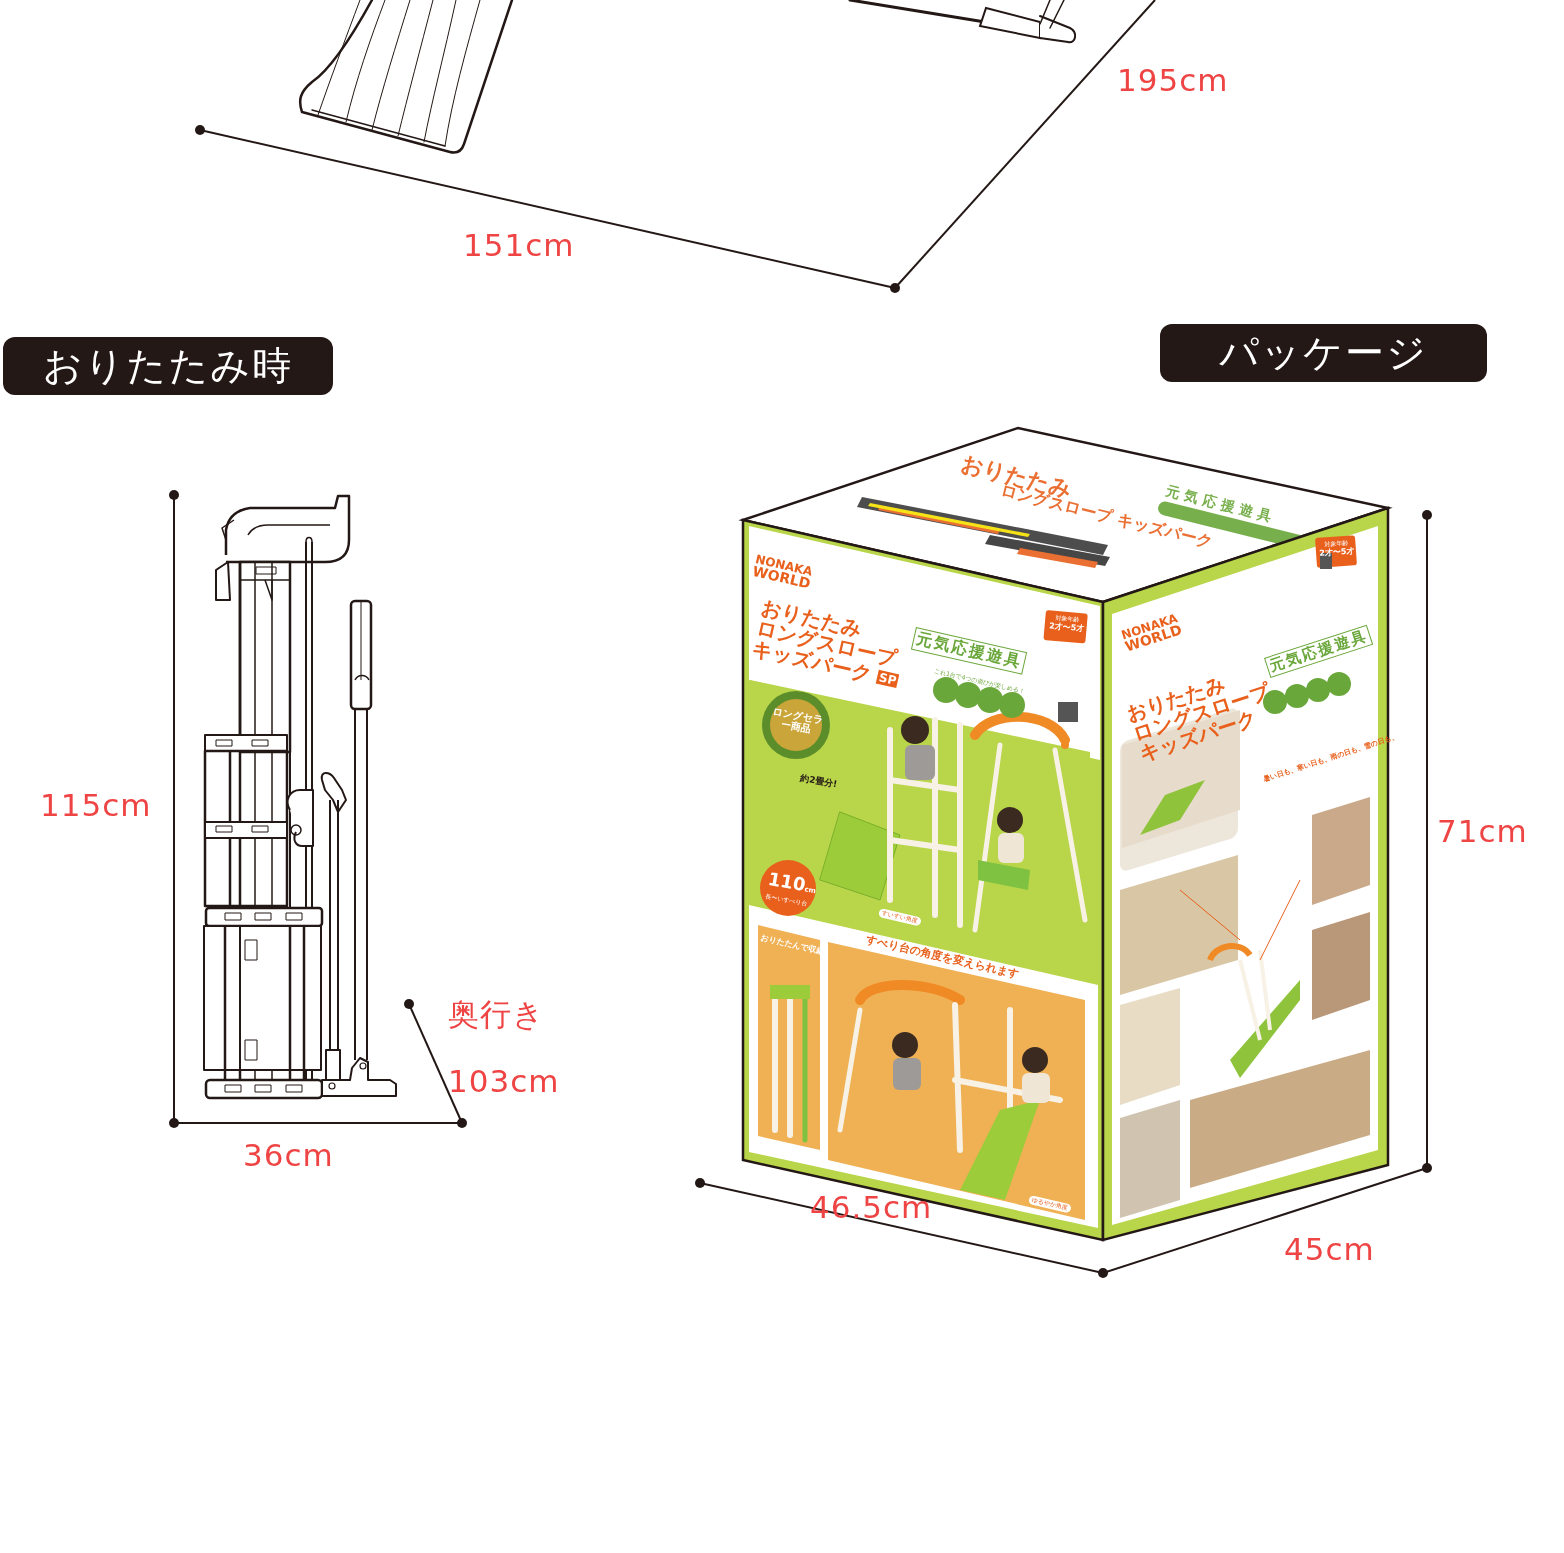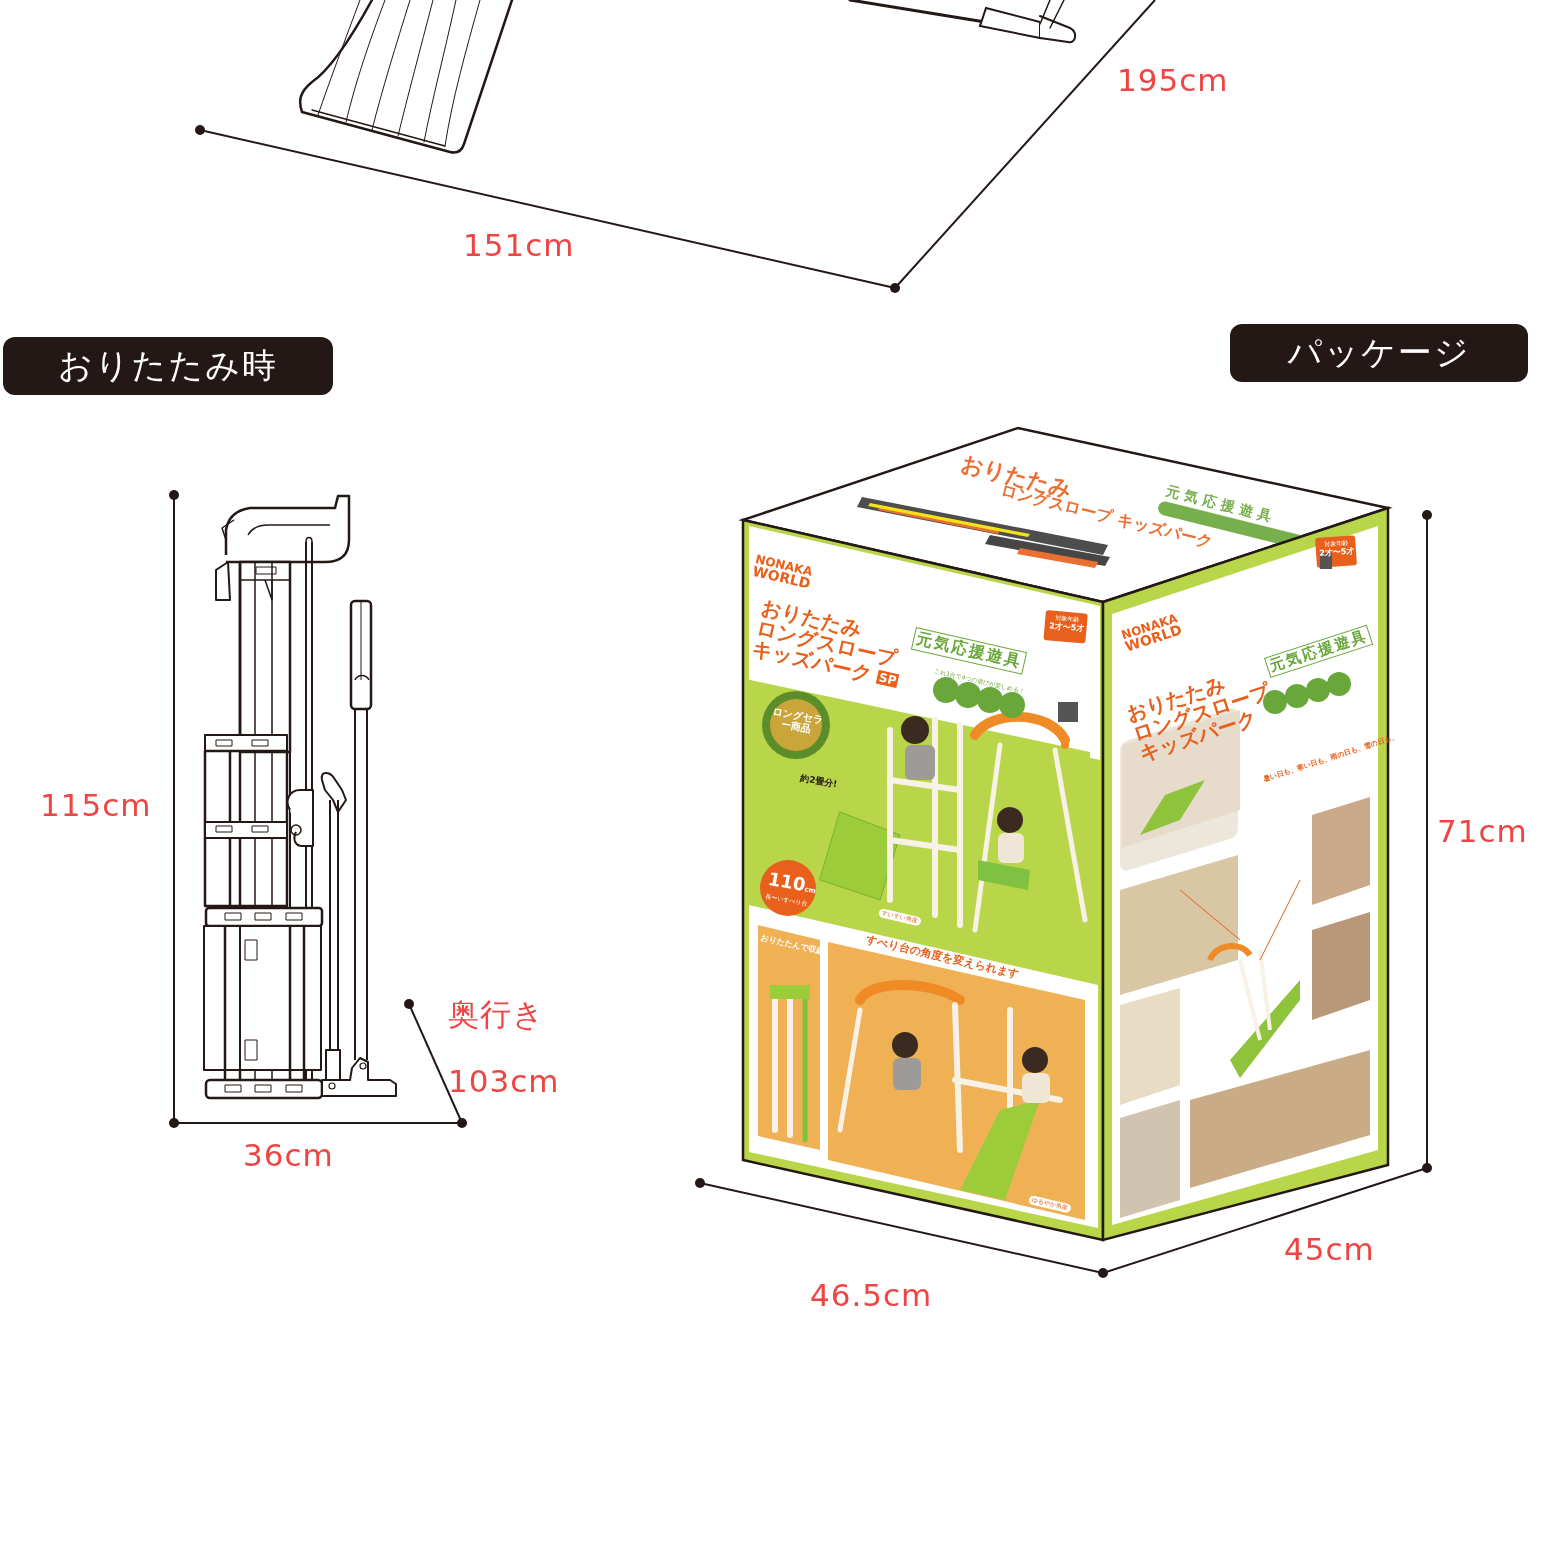--- a/index.html
+++ b/index.html
@@ -1,21 +1,21 @@
 <!DOCTYPE html>
 <html><head>
 <meta charset="utf-8">
 <style>
   html, body { margin: 0; padding: 0; background: #ffffff; }
   body { width: 1564px; height: 1553px; position: relative; overflow: hidden;
          font-family: "DejaVu Sans", "Liberation Sans", sans-serif; color: #231815; }
   .dim { position: absolute; font-family: "DejaVu Sans", sans-serif; font-size: 31px; color: #ef4444; letter-spacing: 1px; white-space: nowrap; }
   .pill { position: absolute; background: #231815; color: #fff; border-radius: 12px;
           display: flex; align-items: center; justify-content: center;
-          font-family: "DejaVu Sans", sans-serif; font-size: 34px; letter-spacing: 2px; }
+          font-family: "DejaVu Sans", sans-serif; font-size: 39px; letter-spacing: 2px; }
   svg { position: absolute; left: 0; top: 0; }
   .boxtxt { position: absolute; font-family: "DejaVu Sans", sans-serif; white-space: nowrap; }
 </style>
 </head>
 <body>
 
 <svg width="1564" height="1553" viewBox="0 0 1564 1553">
 
   <g fill="none" stroke="#231815" stroke-linecap="round" stroke-linejoin="round">
     <path d="M372 0 C350 40 330 70 312 82 C300 92 298 100 302 112 L450 152 C458 154 462 150 464 144 L512 0" stroke-width="2.5"></path>
@@ -220,29 +220,29 @@
   <circle cx="700" cy="1183" r="5" fill="#231815"></circle>
   <circle cx="1103" cy="1273" r="5" fill="#231815"></circle>
   <circle cx="1427" cy="1168" r="5" fill="#231815"></circle>
   <circle cx="1427" cy="515" r="5" fill="#231815"></circle>
 </svg>
 
 <div class="dim" style="left:1117px; top:62px;">195cm</div>
 <div class="dim" style="left:463px; top:227px;text-align:right;">151cm</div>
 
 <div class="pill" style="left:3px; top:337px; width:330px; height:58px;">おりたたみ時</div>
-<div class="pill" style="left:1230px; top:324px; width:298px; height:58px;">パッケージ</div>
+<div class="pill" style="left:1160px; top:324px; width:327px; height:58px;">パッケージ</div>
 
 <div class="dim" style="left:40px; top:787px;">115cm</div>
 <div class="dim" style="left:234px; top:1137px;margin-left:9px;">36cm</div>
 <div class="dim" style="left:448px; top:994px;">奥行き</div>
 <div class="dim" style="left:448px; top:1063px;">103cm</div>
 
 <div class="dim" style="left:1437px; top:813px;">71cm</div>
-<div class="dim" style="left:810px; top:1277px;">46.5cm</div>
+<div class="dim" style="left:810px; top:1189px;">46.5cm</div>
 <div class="dim" style="left:1272px; top:1231px;margin-left:12px;">45cm</div>
 
 <div class="boxtxt" style="left:757px; top:553px; transform:rotate(13deg); transform-origin:left top; color:#e8601c; font-weight:bold; font-size:12px; line-height:12px;">
   <div>NONAKA</div>
   <div style="font-size:14px;">WORLD</div>
 </div>
 <div class="boxtxt" style="left:764px; top:597px; transform:rotate(12.8deg); transform-origin:left top; color:#e8601c; font-weight:bold; font-size:20px; line-height:21px;">
   <div>おりたたみ</div>
   <div>ロングスロープ</div>
   <div>キッズパーク</div>

